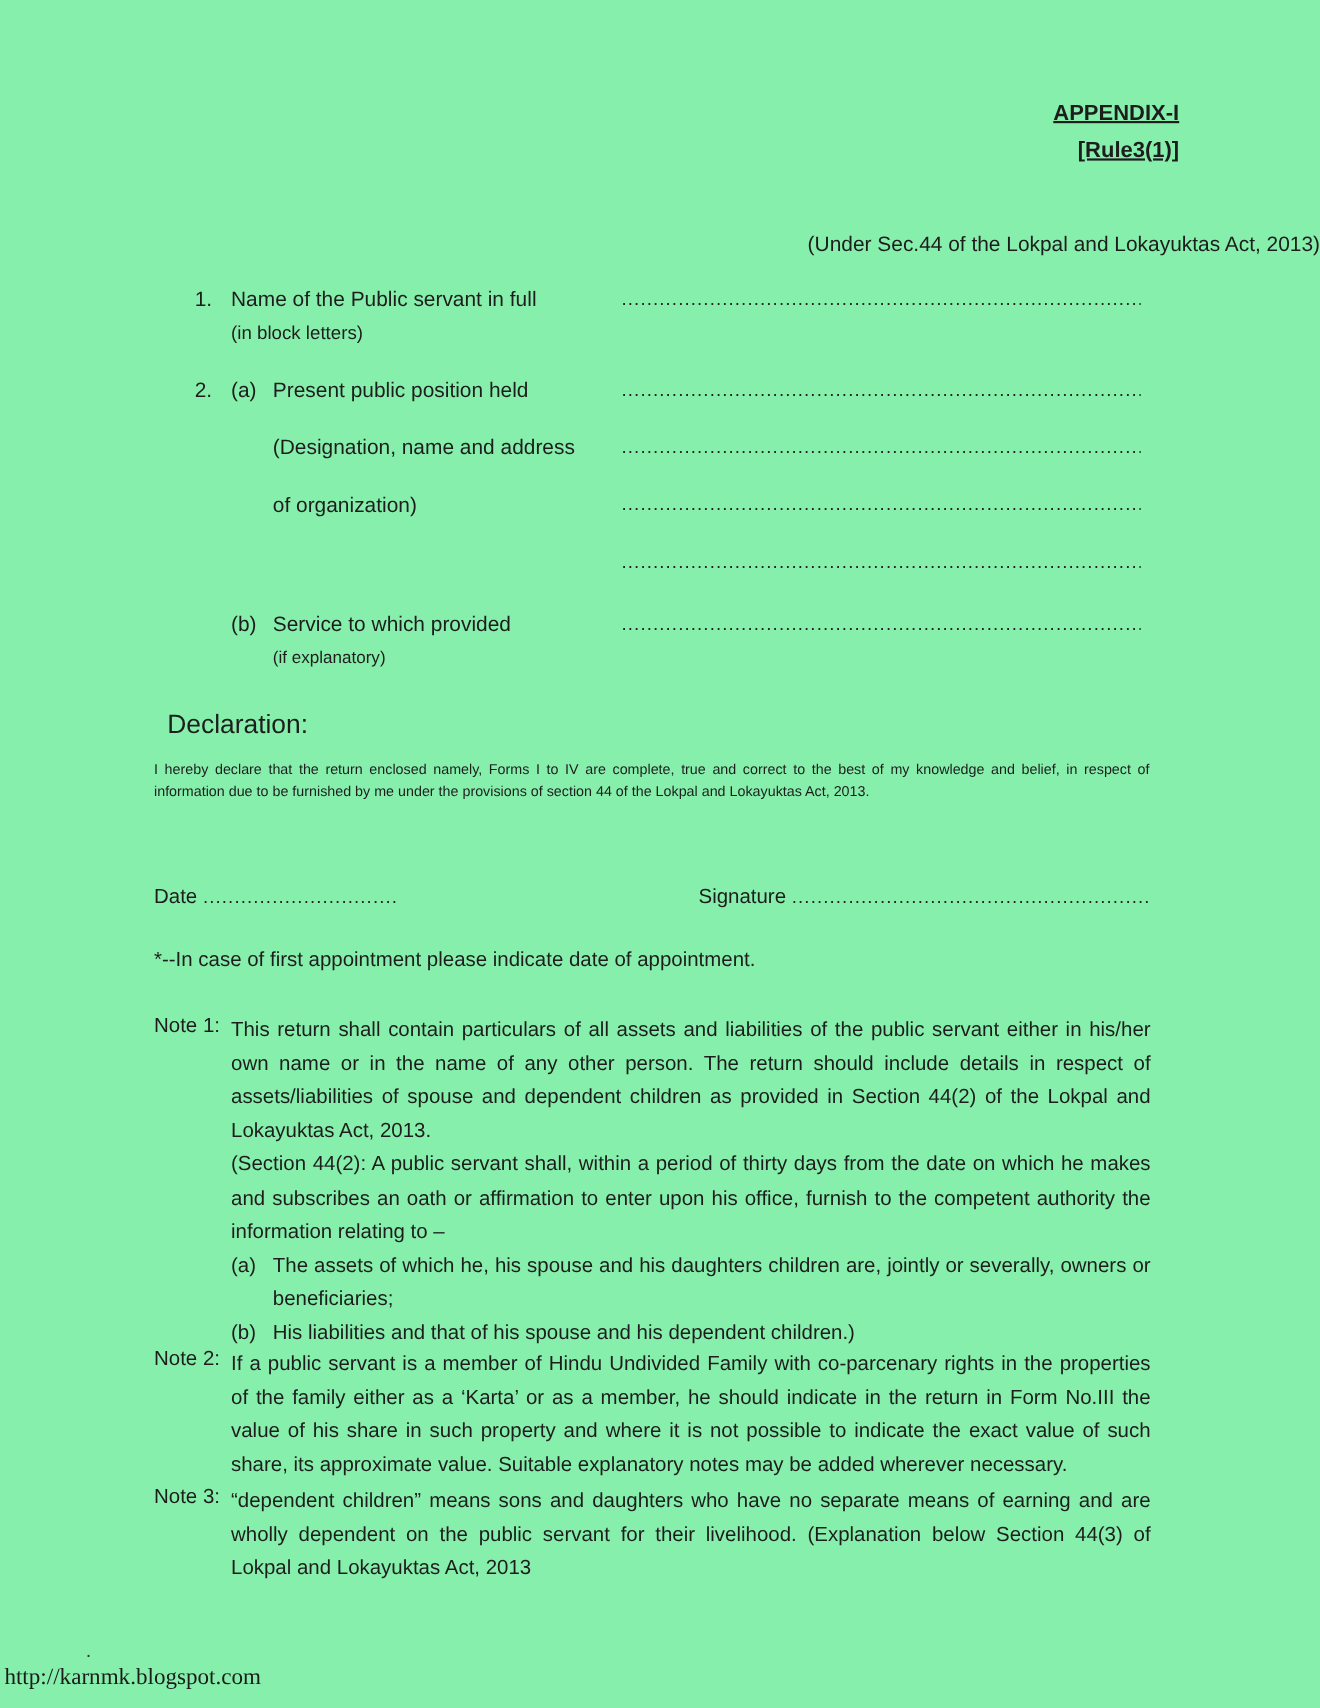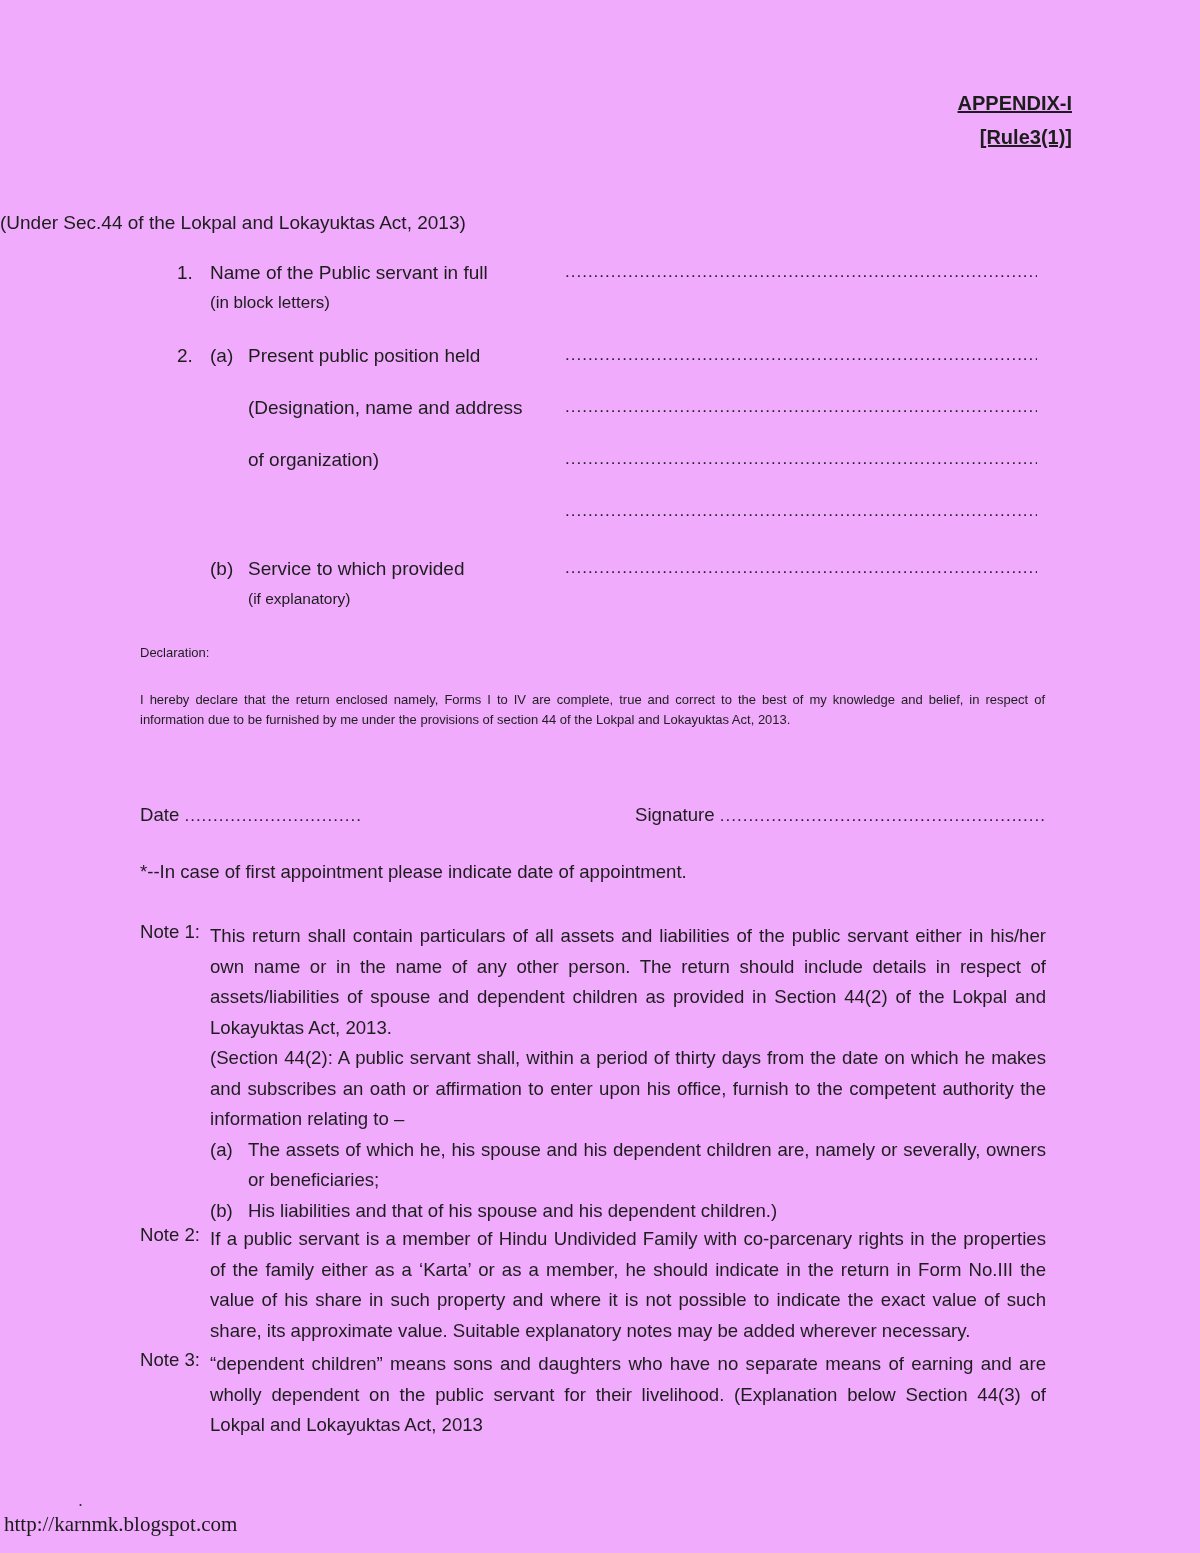--- a/index.html
+++ b/index.html
@@ -1,20 +1,20 @@
 <!DOCTYPE html>
 <html><head>
 <meta charset="utf-8">
 <style>
   html,body { margin:0; padding:0; background:#e9e8e5; }
   .page {
     position:relative;
     width:1200px; height:1553px;
     margin:0 auto;
-    background:#f0abfc;
+    background:#86efac;
     font-family:"Liberation Sans", sans-serif;
     color:#1d1d1d;
     overflow:hidden;
   }
   .abs { position:absolute; }
 
   
   .appendix {
     position:absolute; top:86px; right:128px;
     text-align:right; font-weight:bold; font-size:20px; line-height:34px;
@@ -22,38 +22,38 @@
   .appendix div { text-decoration:underline; }
 
   .title {
     position:absolute; top:171px; left:0; width:100%;
     text-align:center; font-weight:bold; font-size:20.5px;
     white-space:nowrap;
   }
   .title sup { font-size:12px; vertical-align:super; }
   .subtitle {
     position:absolute; top:212px; left:0; width:100%;
-    text-align:left; font-size:19px;
+    text-align:right; font-size:19px;
   }
 
   
   .fnum   { position:absolute; left:177px; font-size:19px; }
   .fsub   { position:absolute; left:210px; font-size:19px; }
   .flabel  { position:absolute; left:210px; font-size:19px; white-space:nowrap; }
   .flabel2 { position:absolute; left:248px; font-size:19px; white-space:nowrap; }
   .small1  { font-size:17px; }
   .small2  { font-size:15.5px; }
   .fdots {
     position:absolute; left:565px; width:472px;
     overflow:hidden; white-space:nowrap;
     font-size:17px; letter-spacing:1px; color:#222;
   }
 
   
-  .decl-head { position:absolute; left:140px; top:645px; font-size:13px; }
+  .decl-head { position:absolute; left:152px; top:645px; font-size:24px; }
   .decl-body {
     position:absolute; left:140px; top:690px; width:905px;
     font-size:13px; line-height:20px; text-align:justify;
   }
 
   .datesig { font-size:18.6px; white-space:nowrap; }
   .inline-dots { letter-spacing:1px; font-size:17px; color:#222; }
 
   .footnote { position:absolute; left:140px; top:861px; font-size:18.6px; }
 
@@ -128,21 +128,21 @@
 
   <div class="footnote">*--In case of first appointment please indicate date of appointment.</div>
 
   <div class="note" style="top:921px;">
     <span class="note-label">Note 1:</span>
     <div class="note-body">
       <p class="jp">This return shall contain particulars of all assets and liabilities of the public servant either in his/her own name or in the name of any other person. The return should include details in respect of assets/liabilities of spouse and dependent children as provided in Section 44(2) of the Lokpal and Lokayuktas Act, 2013.</p>
       <p class="jp">(Section 44(2): A public servant shall, within a period of thirty days from the date on which he makes and subscribes an oath or affirmation to enter upon his office, furnish to the competent authority the information relating to –</p>
       <div class="note-item">
         <span class="marker">(a)</span>
-        <p class="jp">The assets of which he, his spouse and his dependent children are, namely or severally, owners or beneficiaries;</p>
+        <p class="jp">The assets of which he, his spouse and his daughters children are, jointly or severally, owners or beneficiaries;</p>
       </div>
       <div class="note-item">
         <span class="marker">(b)</span>
         <p class="jp">His liabilities and that of his spouse and his dependent children.)</p>
       </div>
     </div>
   </div>
 
   <div class="note" style="top:1224px;">
     <span class="note-label">Note 2:</span>

